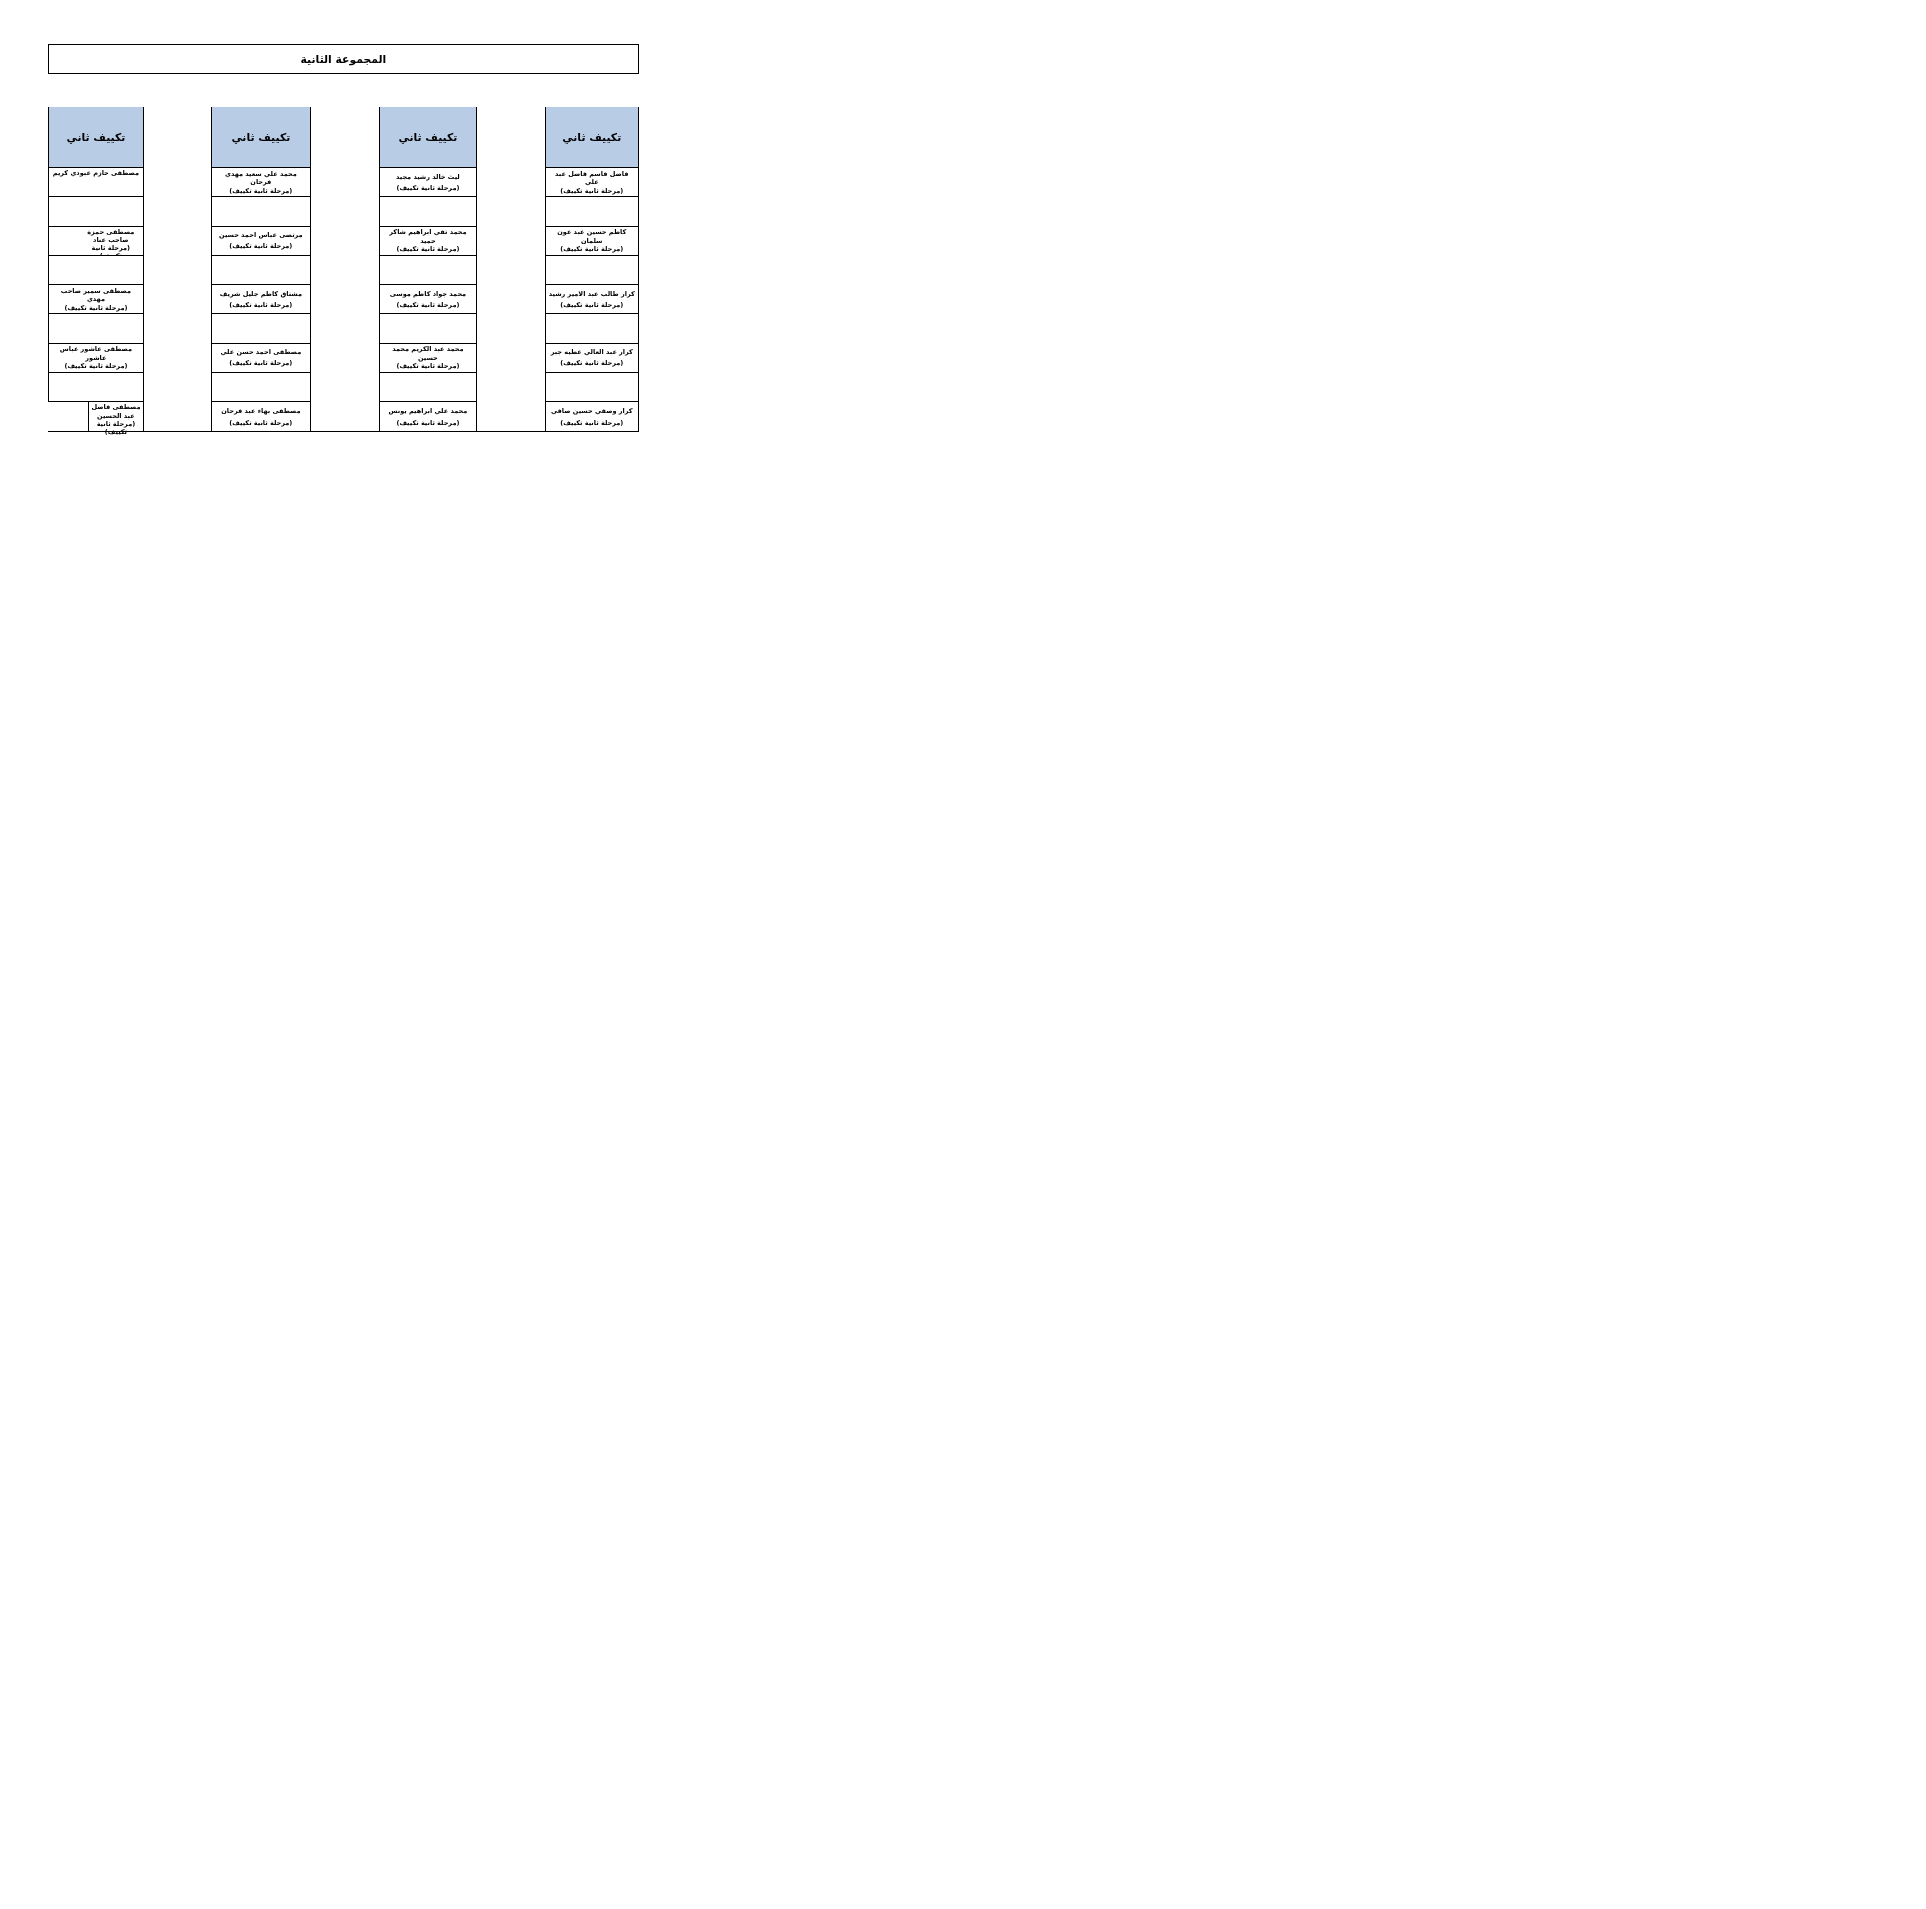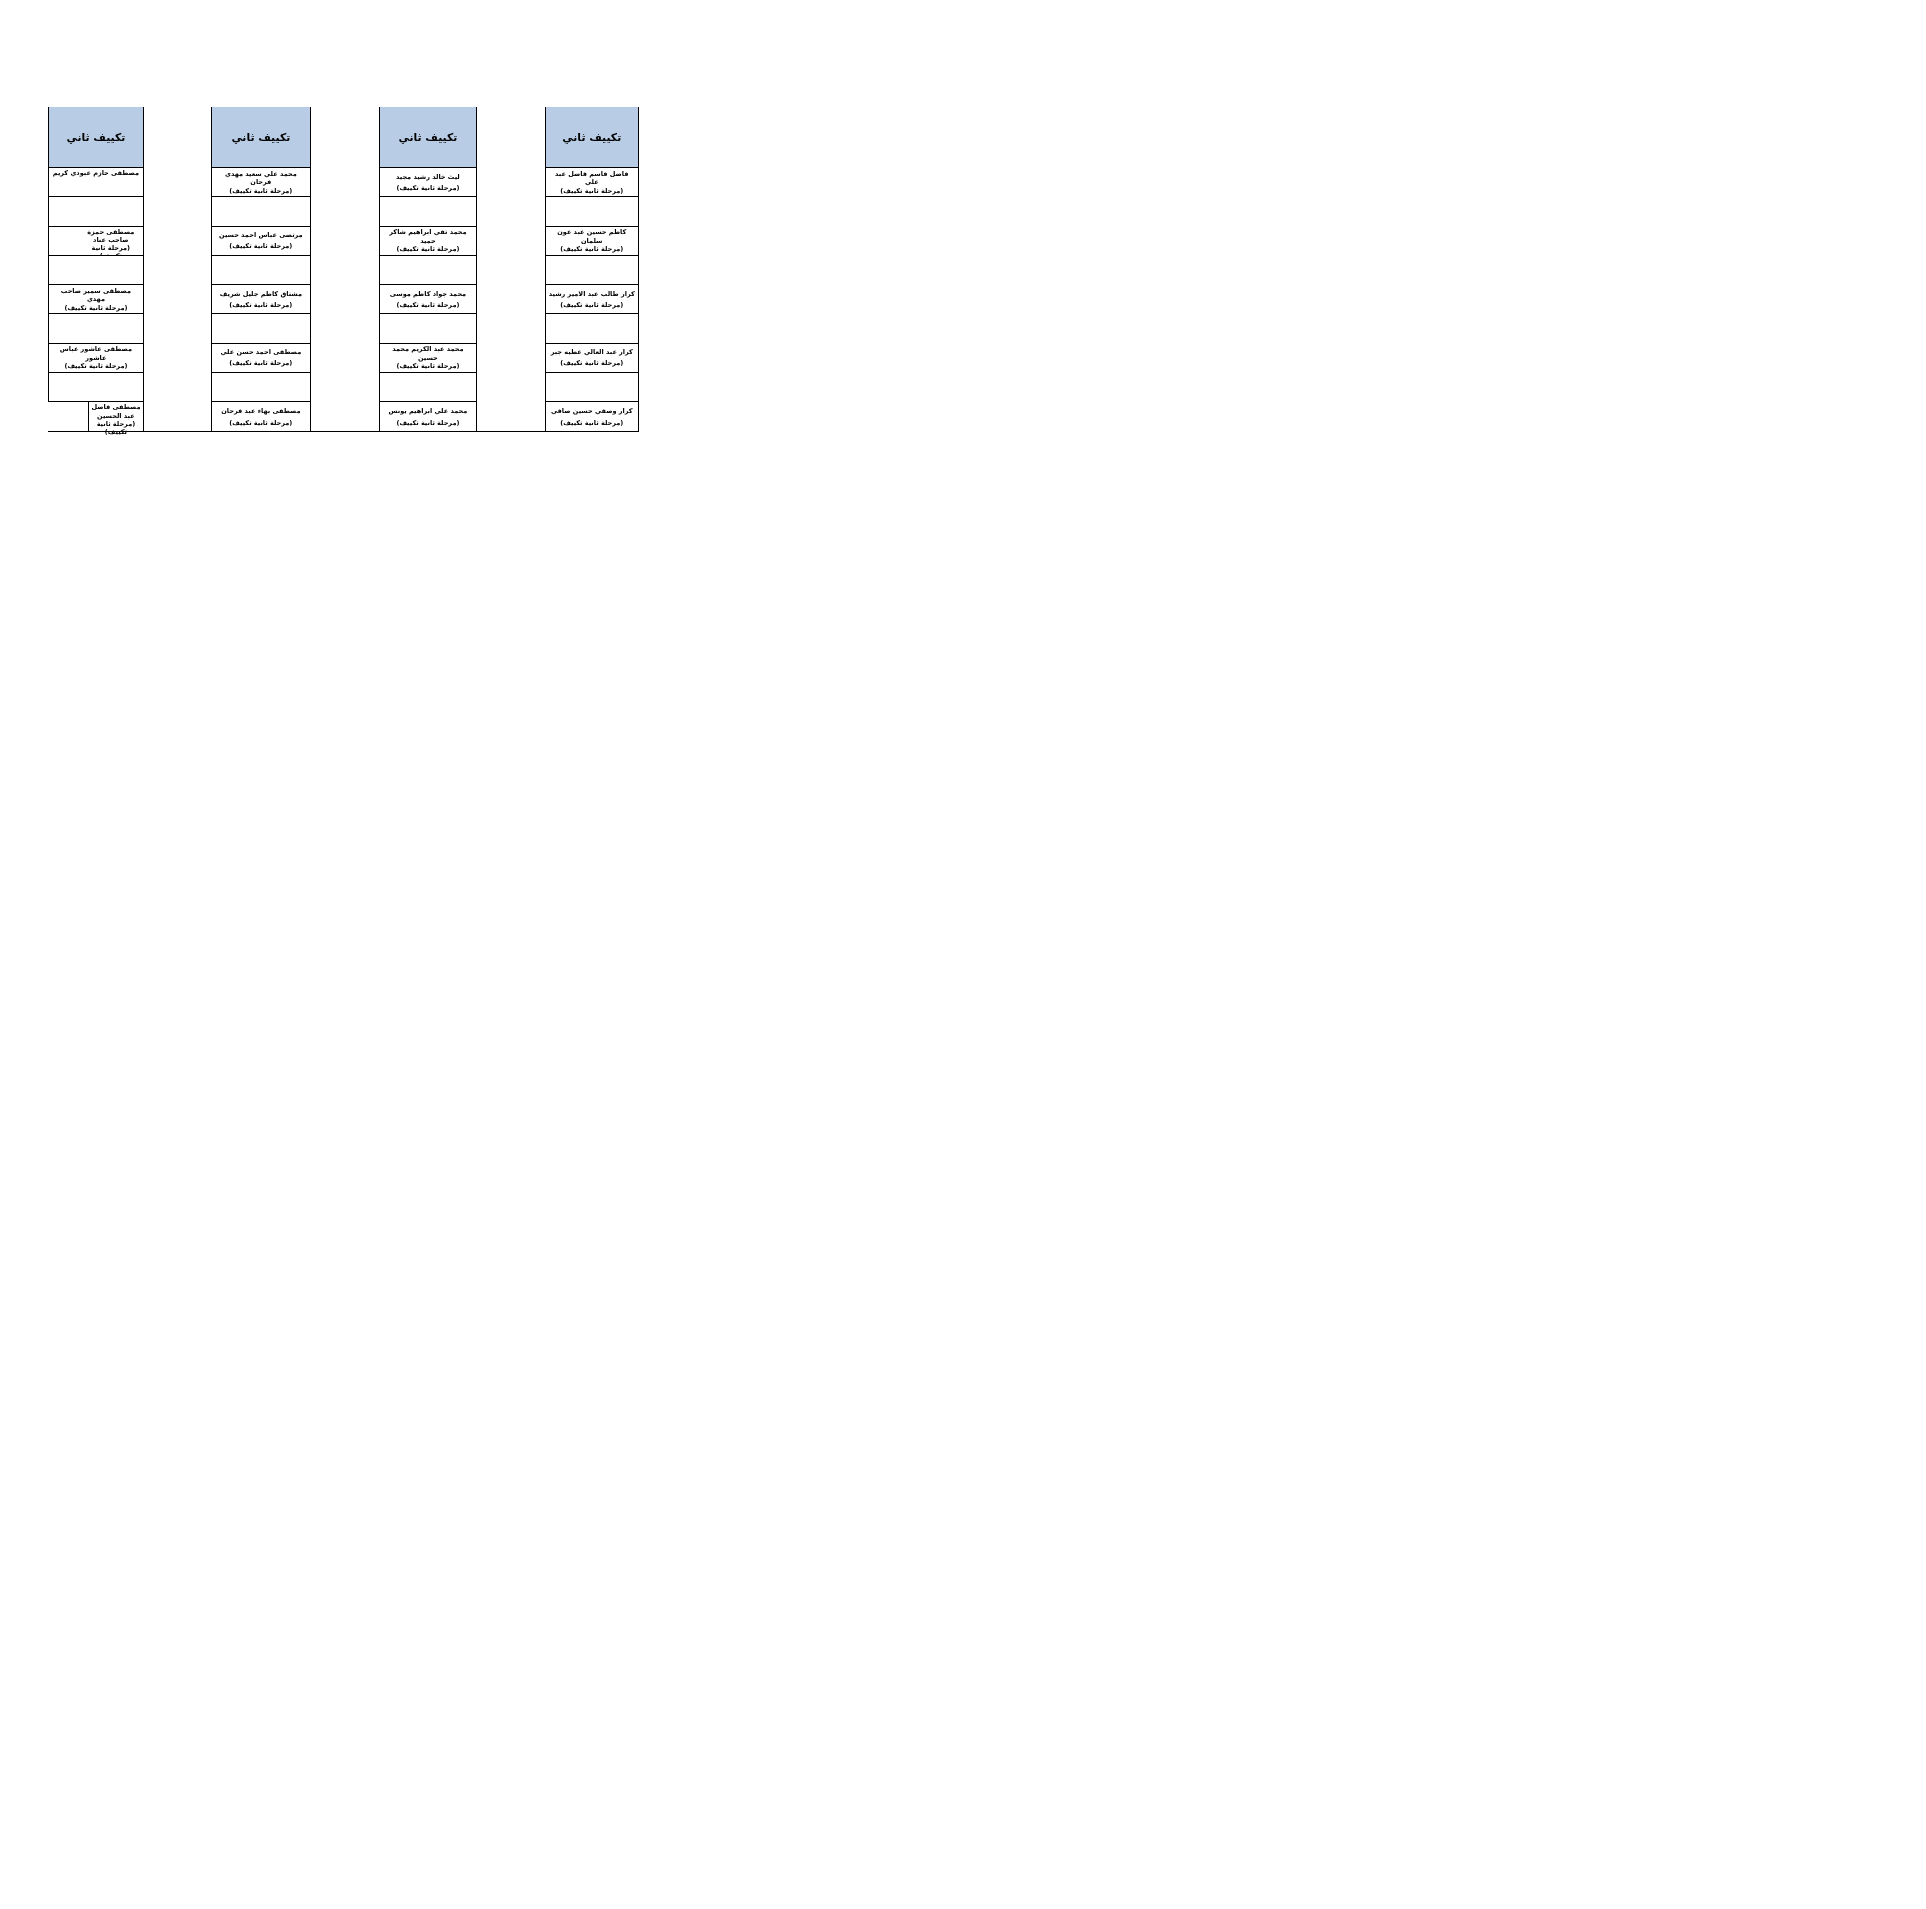--- a/index.html
+++ b/index.html
@@ -49,20 +49,23 @@
     padding: 1.2px 2.3px;
     font-size: 6.5px;
     line-height: 1.25;
   }
 </style>
 </head>
 <body>
 
 <div class="page">
   <div class="sheet" dir="rtl">
+      <div class="cell title-cell top" style="grid-area: 1 / 1 / auto / -1;">
+        <span>المجموعة الثانية</span>
+      </div>
       <div class="cell head-cell" style="grid-area: 3 / 1;">
         <span>تكييف ثاني</span>
       </div>
       <div class="cell student-cell" style="grid-area: 4 / 1;">
         <span>فاضل قاسم فاضل عبد علي</span>
         <span>(مرحلة ثانية تكييف)</span>
       </div>
       <div class="cell empty-cell" style="grid-area: 5 / 1;"></div>
       <div class="cell student-cell" style="grid-area: 6 / 1;">
         <span>كاظم حسين عبد عون سلمان</span>

